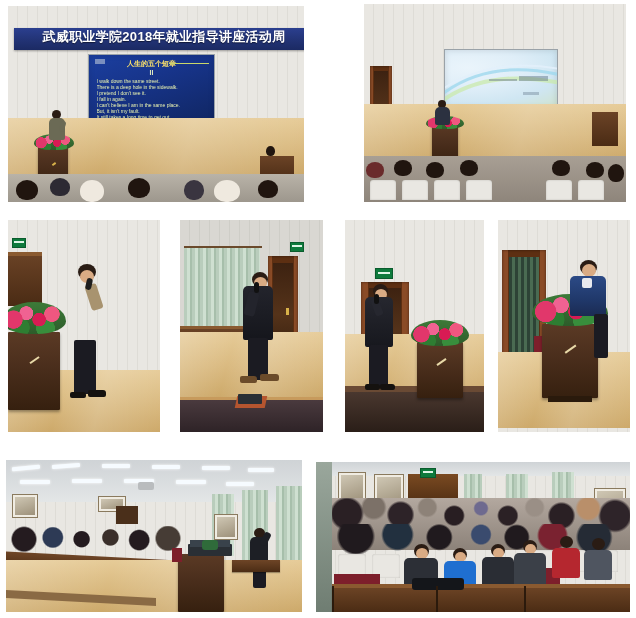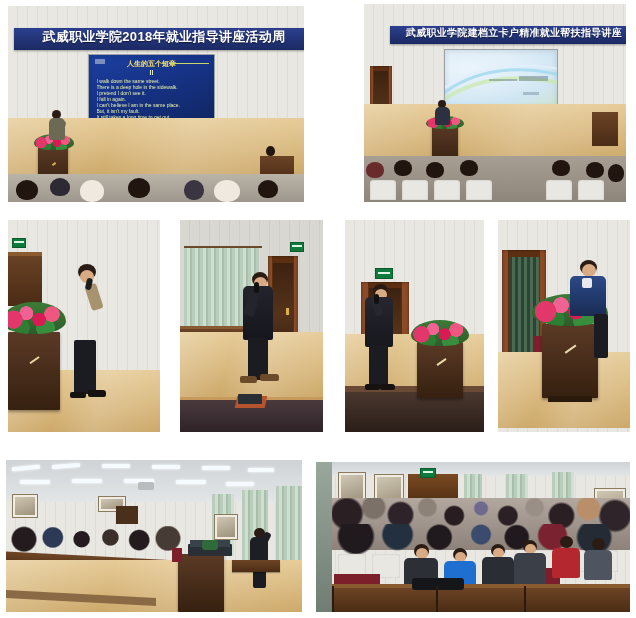--- a/index.html
+++ b/index.html
@@ -149,23 +149,20 @@
   </div>
 
   <div class="photo" style="left:364px;top:4px;width:262px;height:198px;">
     <div class="photo-inner">
       <div class="wall"></div>
 
       <div class="door" style="left:6px;top:62px;width:22px;height:86px;">
         <div class="leaf"></div>
       </div>
 
-      <div class="banner" style="left:26px;top:22px;width:232px;height:18px;">
-        <span style="font-size:10px;">武威职业学院建档立卡户精准就业帮扶指导讲座</span>
-      </div>
 
       <div class="screen screen-soft" style="left:80px;top:45px;width:112px;height:58px;">
         <svg class="arcs" viewBox="0 0 112 58" preserveAspectRatio="none">
           <path d="M -10 50 Q 40 6 120 26" stroke="#9fd8ee" stroke-width="3" fill="none" opacity=".8"></path>
           <path d="M -10 56 Q 40 16 120 34" stroke="#c9e9a6" stroke-width="4" fill="none" opacity=".7"></path>
           <path d="M -10 44 Q 46 4 120 20" stroke="#e2f0fb" stroke-width="2" fill="none" opacity=".9"></path>
           <line x1="44" y1="30" x2="72" y2="30" stroke="#6f7f8c" stroke-width="1"></line>
         </svg>
         <div style="position:absolute;left:66%;top:44%;width:26%;height:5px;background:rgba(90,110,130,.45);"></div>
         <div style="position:absolute;left:70%;top:72%;width:14%;height:3px;background:rgba(90,110,130,.35);"></div>

